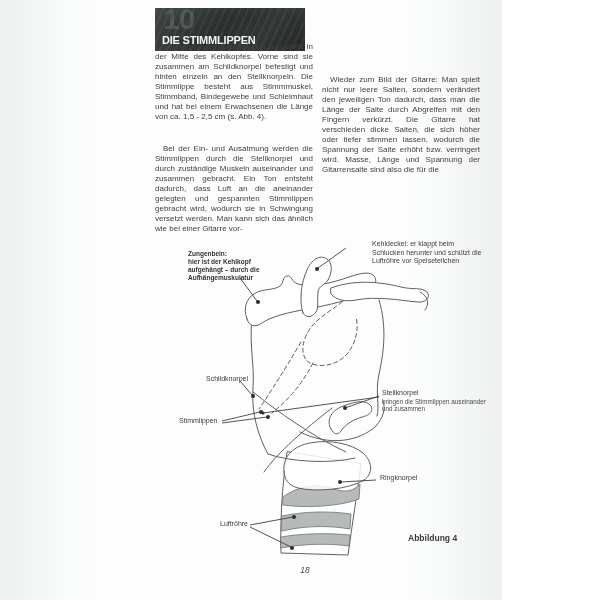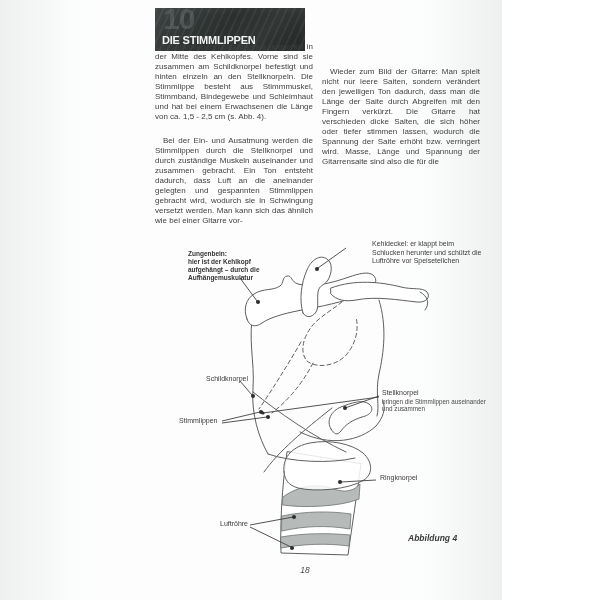--- a/index.html
+++ b/index.html
@@ -16,40 +16,40 @@
   .chapter-header:after{content:"";position:absolute;inset:0;
     background:repeating-linear-gradient(115deg,rgba(255,255,255,.05) 0 2px,transparent 2px 7px);}
   .chapter-number{position:absolute;left:8px;top:-4px;font-size:30px;font-weight:bold;
     color:#4d5453;letter-spacing:-1px;line-height:1;}
   .chapter-title{position:absolute;left:7px;bottom:5px;font-size:11px;font-weight:bold;
     color:#f4f4f4;letter-spacing:-0.2px;white-space:nowrap;z-index:2;}
 
   
   .col{position:absolute;font-size:8px;line-height:10px;color:#3f3f3f;text-align:justify;}
   .col p{margin:0;}
-  .col p.p2{margin-top:14px;text-indent:8px;}
+  .col p.p2{margin-top:22px;text-indent:8px;}
   .col-left{left:155px;top:42px;width:158px;}
   .col-right{left:322px;top:53px;width:158px;}
 
   
   svg.diagram{position:absolute;left:0;top:0;width:600px;height:600px;}
 
   
   .dlabel{position:absolute;color:#3c3c3c;font-size:7px;line-height:8.5px;}
   .dlabel .t{display:block;}
   .lbl-zungenbein{left:188px;top:250px;width:90px;font-weight:bold;font-size:6.5px;line-height:8px;color:#333;}
   .lbl-kehldeckel{left:372px;top:240px;width:110px;}
   .lbl-schildknorpel{left:206px;top:375px;}
   .lbl-stimmlippen{left:179px;top:417px;}
   .lbl-stellknorpel{left:382px;top:389px;width:106px;}
   .lbl-stellknorpel .sub{font-size:6.3px;line-height:7.6px;color:#4a4a4a;}
   .lbl-ringknorpel{left:380px;top:474px;}
   .lbl-luftroehre{left:220px;top:520px;}
   .figure-caption{position:absolute;left:408px;top:533px;font-size:8.5px;font-weight:bold;
-    font-style:italic;color:#3a3a3a;}
+    color:#3a3a3a;}
   .page-number{position:absolute;left:288px;top:565px;width:34px;text-align:center;
     font-size:8.5px;font-style:italic;color:#4a4a4a;}
 </style>
 </head>
 <body>
 
 <div id="page">
   <div class="scan-edge left"></div>
   <div class="scan-edge right"></div>
 

